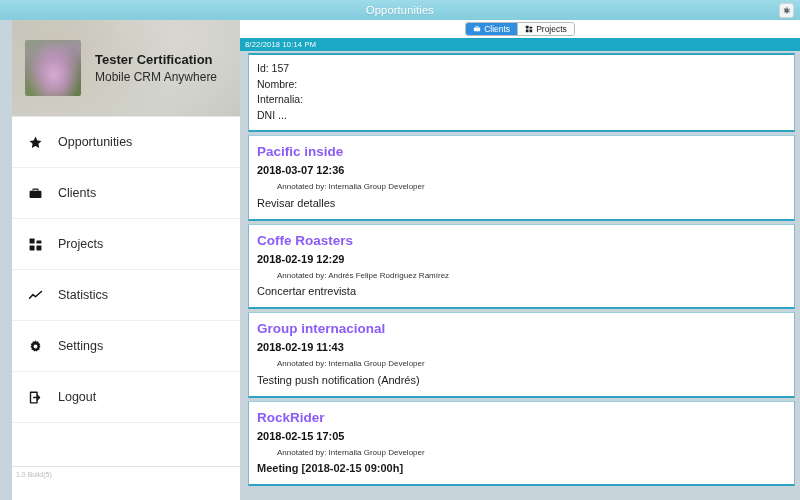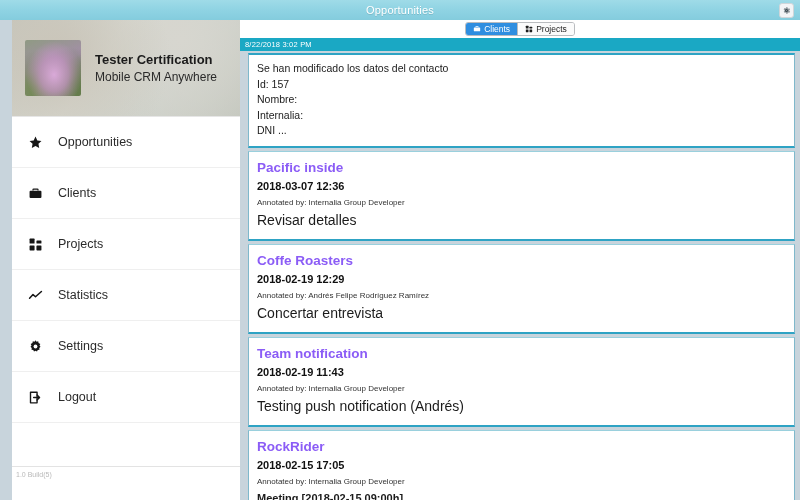--- a/index.html
+++ b/index.html
@@ -113,22 +113,22 @@
     background: #ffffff;
     border-left: 1px solid #7fb8cb; border-right: 1px solid #7fb8cb;
     border-top: 1px solid #9ad0dd;
     border-bottom: 2px solid #2ea3c4;
     margin-bottom: 3px;
     padding: 6px 8px 7px 8px;
   }
   .card.first { border-top: 2px solid #2ea3c4; }
   .card-title { font-size: 13.5px; font-weight: bold; color: #8b5cf6; line-height: 1.5; }
   .card-date { font-size: 11px; font-weight: bold; color: #111; line-height: 1.55; }
-  .card-annot { font-size: 8px; color: #333; line-height: 1.9; }
-  .card-note { font-size: 14px; color: #1b1b1b; line-height: 1.55; }
+  .card-annot { font-size: 8px; color: #333; line-height: 1.9; margin-left: 20px; }
+  .card-note { font-size: 11px; color: #1b1b1b; line-height: 1.55; }
   .card-note.bold { font-weight: bold; font-size: 11px; }
   .plain-line { font-size: 10.5px; color: #1b1b1b; line-height: 1.48; }
 </style>
 </head>
 <body>
 
 <div id="app">
 
   <div class="titlebar">
     <span class="titlebar-text">Opportunities</span>
@@ -243,27 +243,26 @@
               <rect x="2.5" y="13.5" width="8" height="8" rx="1"></rect>
               <rect x="13.5" y="13.5" width="8" height="8" rx="1"></rect>
             </svg>
           </span>
           <span>Projects</span>
         </div>
       </div>
     </div>
 
     <div class="datebar">
-      <span class="datebar-text">8/22/2018 3:02 PM</span>
+      <span class="datebar-text">8/22/2018 10:14 PM</span>
     </div>
 
     <div class="scroller">
 
       <div class="card first">
-        <div class="plain-line">Se han modificado los datos del contacto</div>
         <div class="plain-line">Id: 157</div>
         <div class="plain-line">Nombre:</div>
         <div class="plain-line">Internalia:</div>
         <div class="plain-line">DNI ...</div>
       </div>
 
       <div class="card">
         <div class="card-title">Pacific inside</div>
         <div class="card-date">2018-03-07 12:36</div>
         <div class="card-annot">Annotated by: Internalia Group Developer</div>
@@ -271,21 +270,21 @@
       </div>
 
       <div class="card">
         <div class="card-title">Coffe Roasters</div>
         <div class="card-date">2018-02-19 12:29</div>
         <div class="card-annot">Annotated by: Andrés Felipe Rodríguez Ramírez</div>
         <div class="card-note">Concertar entrevista</div>
       </div>
 
       <div class="card">
-        <div class="card-title">Team notification</div>
+        <div class="card-title">Group internacional</div>
         <div class="card-date">2018-02-19 11:43</div>
         <div class="card-annot">Annotated by: Internalia Group Developer</div>
         <div class="card-note">Testing push notification (Andrés)</div>
       </div>
 
       <div class="card">
         <div class="card-title">RockRider</div>
         <div class="card-date">2018-02-15 17:05</div>
         <div class="card-annot">Annotated by: Internalia Group Developer</div>
         <div class="card-note bold">Meeting [2018-02-15 09:00h]</div>

